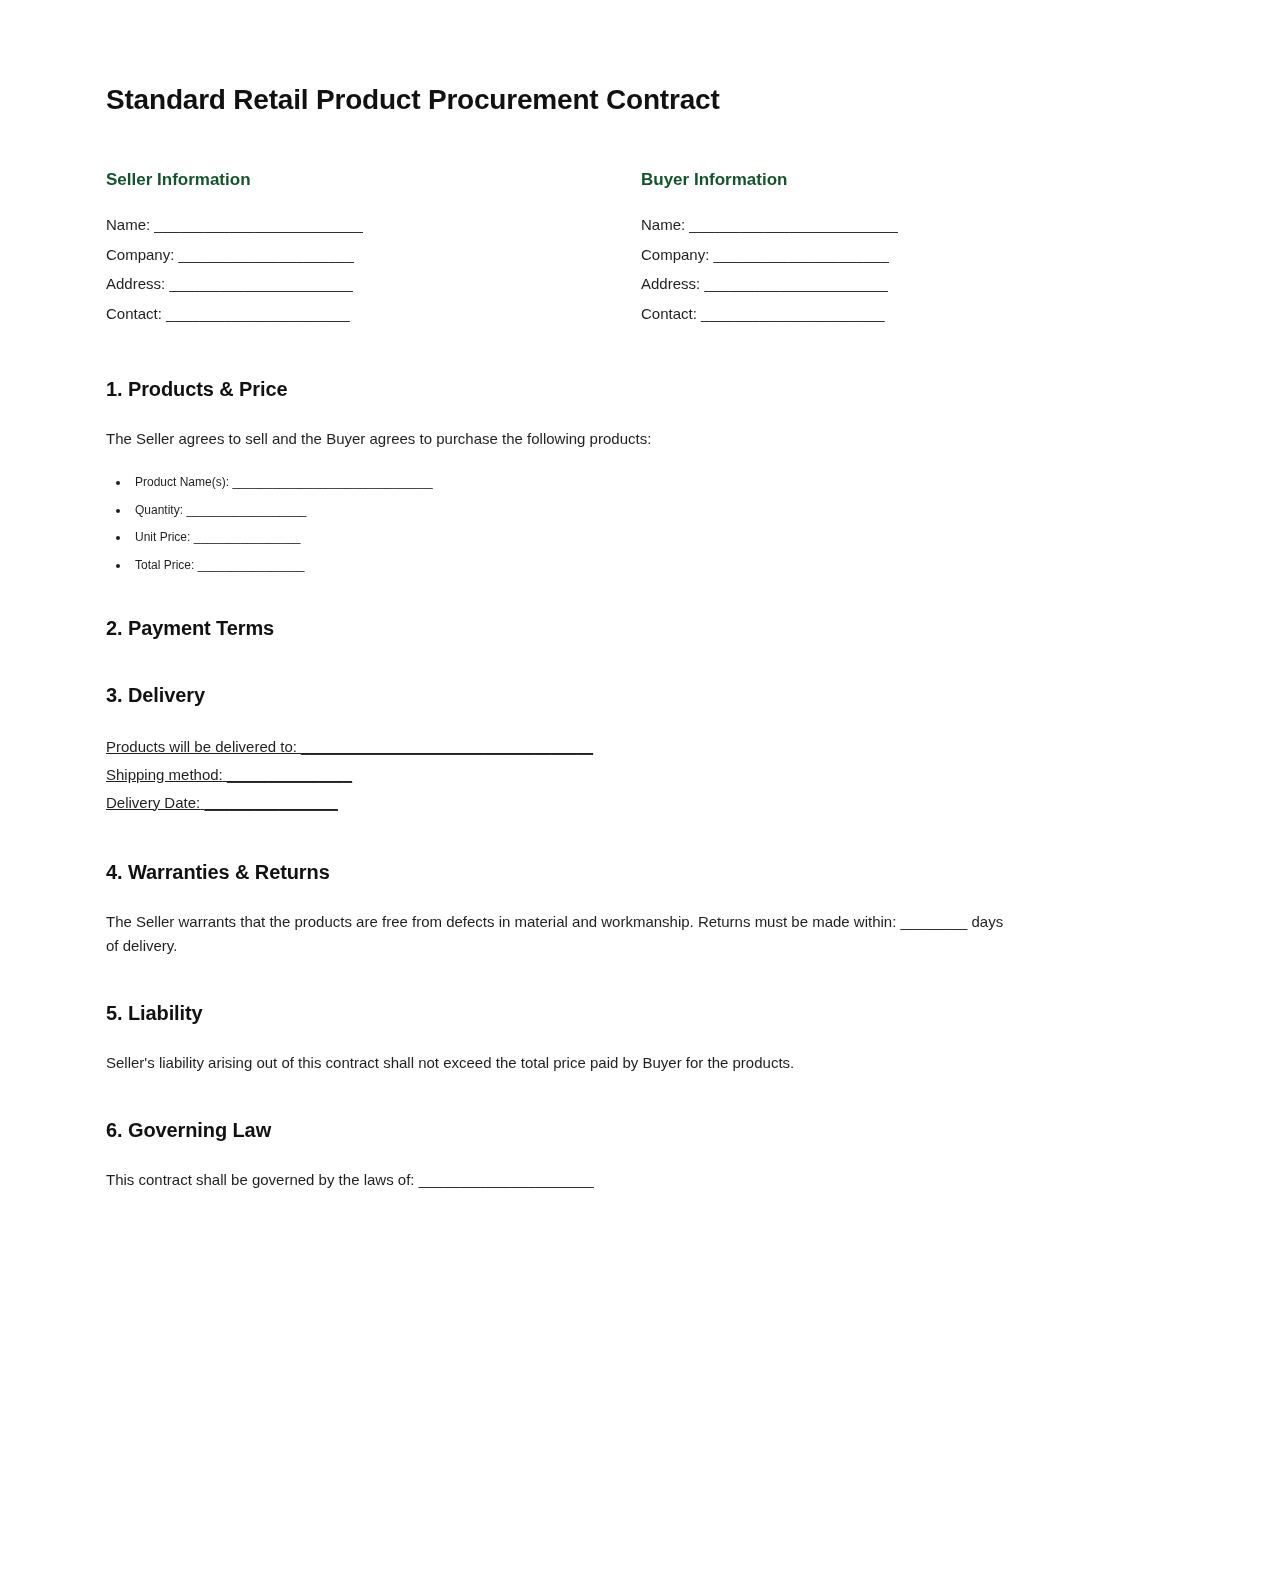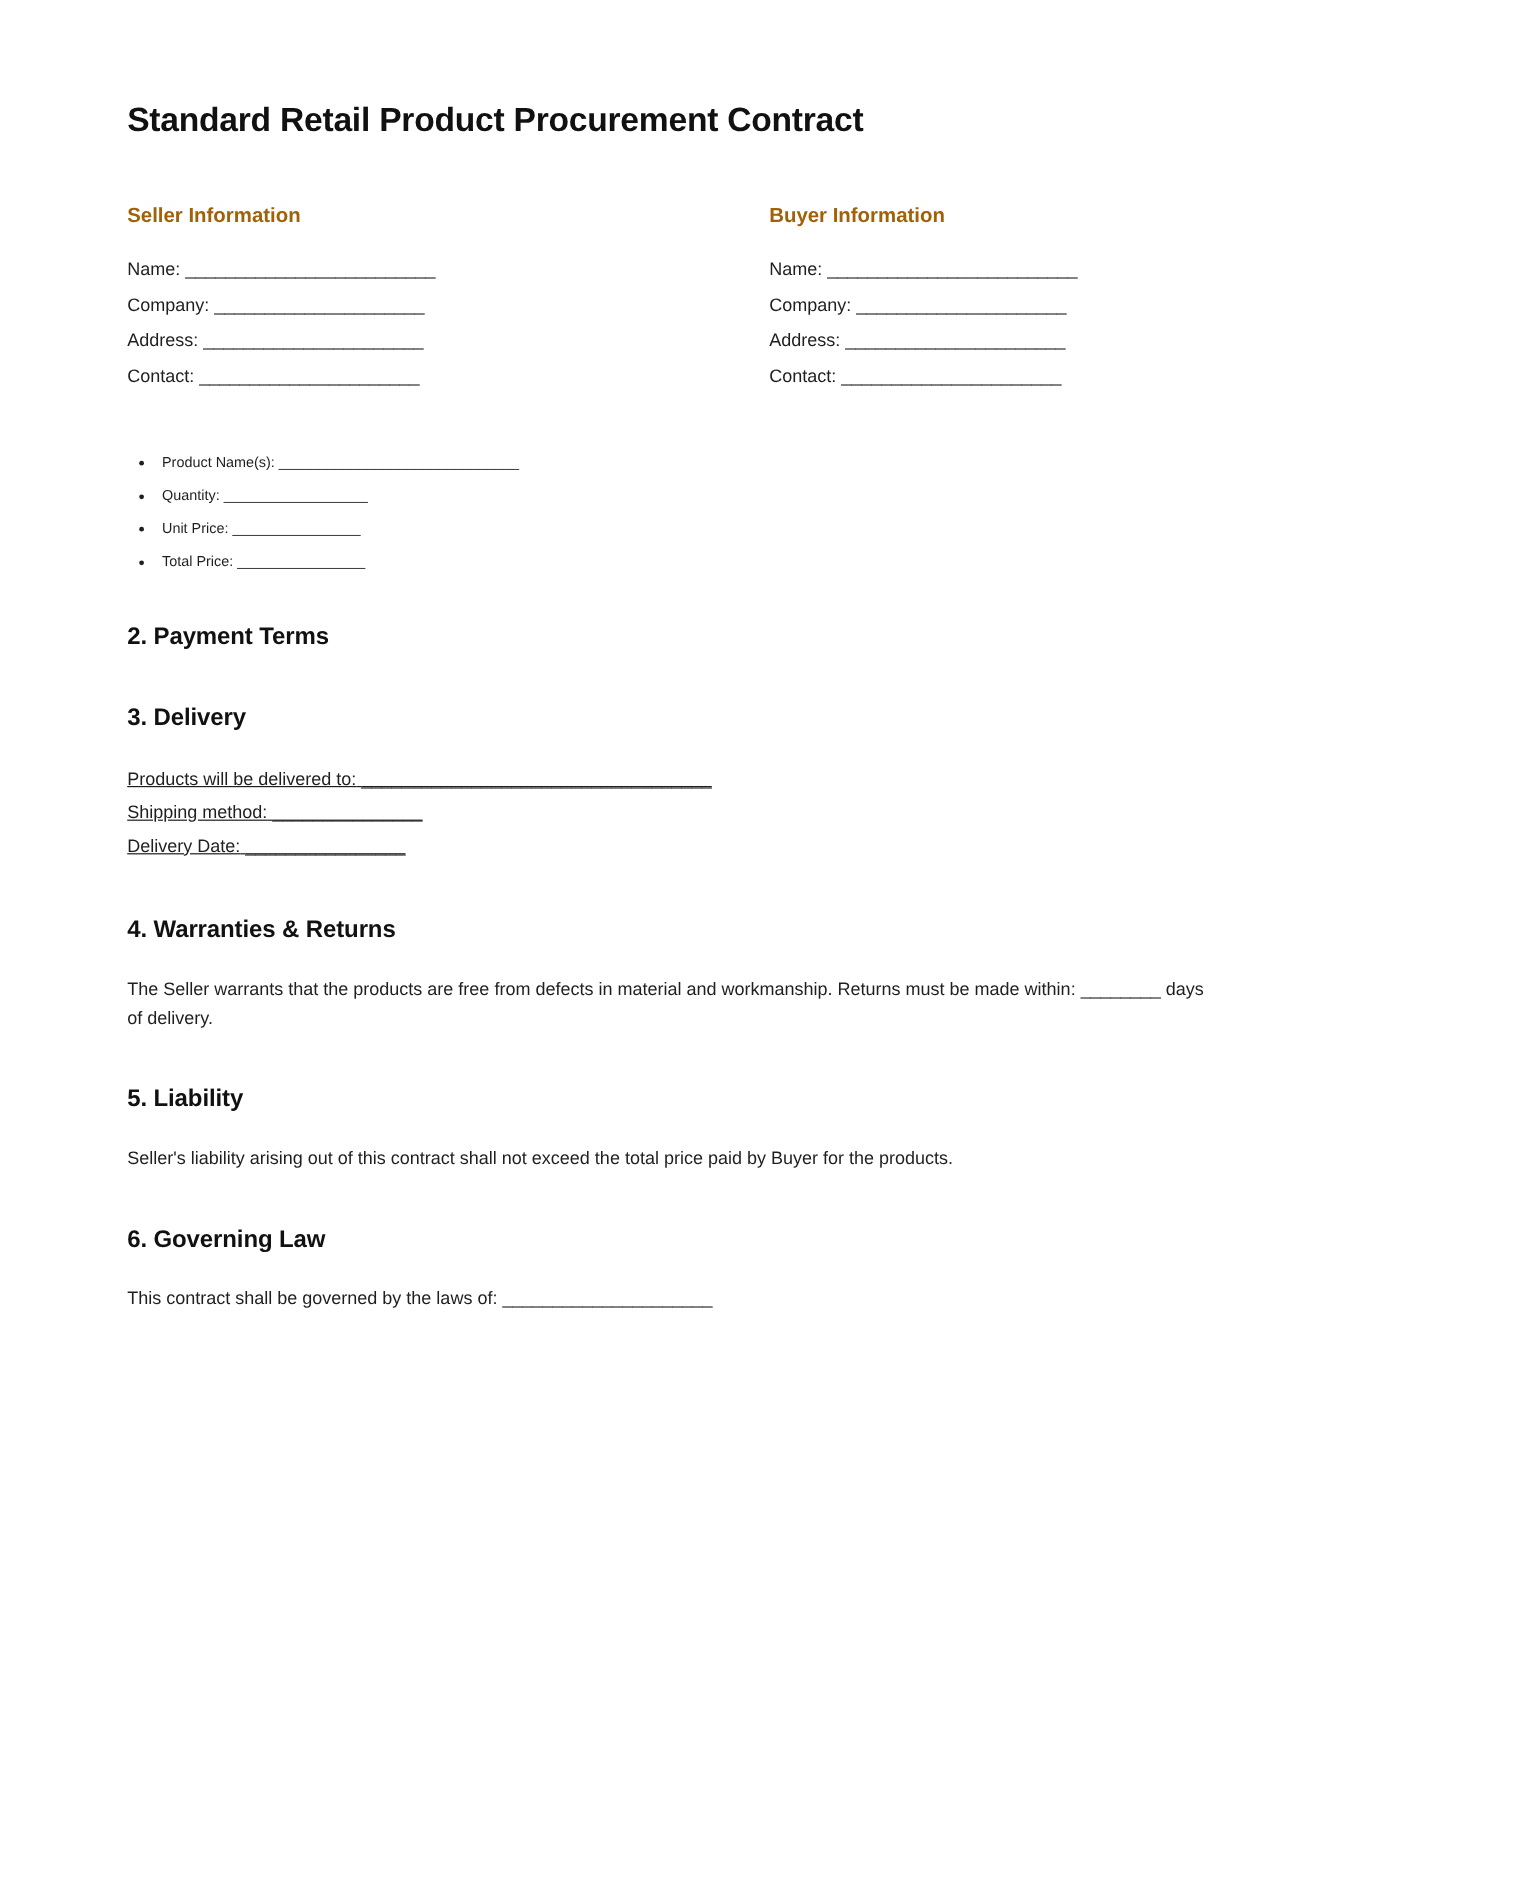--- a/index.html
+++ b/index.html
@@ -34,21 +34,21 @@
     margin-bottom: 50px;
   }
   .party {
     width: 535px;
     flex: 0 0 535px;
   }
   .party-heading {
     font-size: 17px;
     font-weight: 700;
     margin: 0 0 20px 0;
-    color: #a16207;
+    color: #14532d;
   }
   .field-line {
     font-size: 15px;
     line-height: 29.5px;
     white-space: nowrap;
   }
   .section-heading {
     font-size: 20px;
     font-weight: 700;
     margin: 44px 0 26px 0;
@@ -100,20 +100,22 @@
     <div class="party">
       <div class="party-heading">Buyer Information</div>
       <div class="field-line"><span>Name:</span> <span class="blank">_________________________</span></div>
       <div class="field-line"><span>Company:</span> <span class="blank">_____________________</span></div>
       <div class="field-line"><span>Address:</span> <span class="blank">______________________</span></div>
       <div class="field-line"><span>Contact:</span> <span class="blank">______________________</span></div>
     </div>
   </div>
 
   <div class="sec">
+    <h2 class="section-heading">1. Products &amp; Price</h2>
+    <p class="body-text">The Seller agrees to sell and the Buyer agrees to purchase the following products:</p>
     <ul class="blank-list">
       <li><span>Product Name(s):</span> <span class="blank">______________________________</span></li>
       <li><span>Quantity:</span> <span class="blank">__________________</span></li>
       <li><span>Unit Price:</span> <span class="blank">________________</span></li>
       <li><span>Total Price:</span> <span class="blank">________________</span></li>
     </ul>
   </div>
 
   <div class="sec">
     <h2 class="section-heading">2. Payment Terms</h2>

